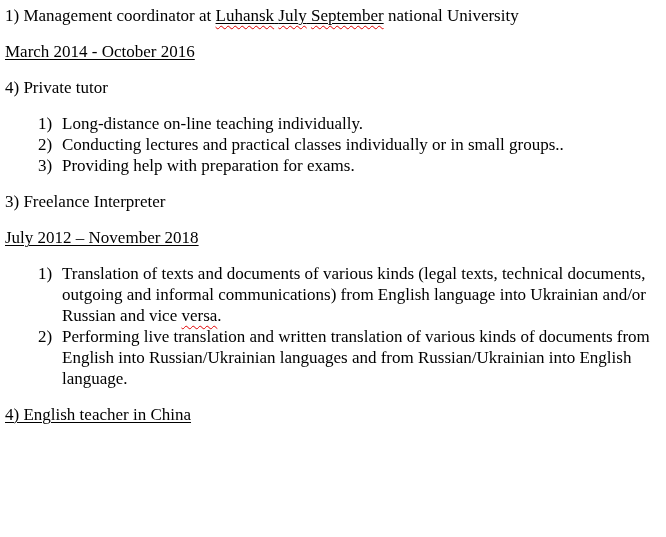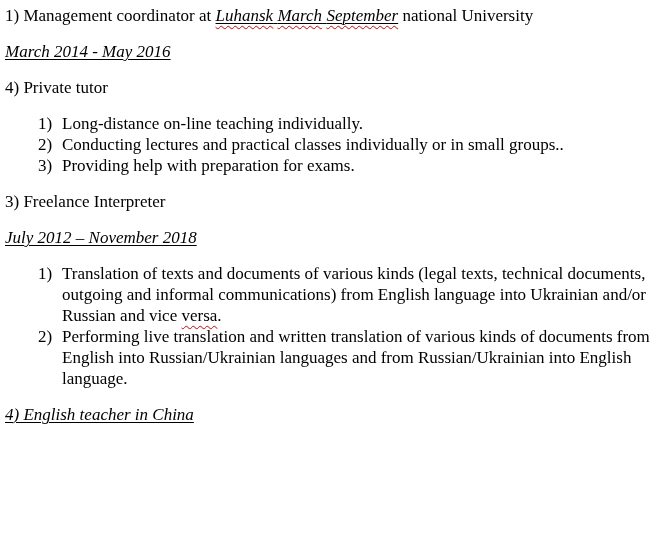--- a/index.html
+++ b/index.html
@@ -22,21 +22,20 @@
   }
   .block { margin: 0 0 15px 0; }
   .block:last-child { margin-bottom: 0; }
 
   
   .u {
     text-decoration-line: underline;
     text-decoration-style: solid;
     text-decoration-thickness: 1px;
     text-underline-offset: 2px;
-    font-style: italic;
   }
   
   .sp {
     text-decoration-line: underline;
     text-decoration-style: wavy;
     text-decoration-color: #e00000;
     text-decoration-thickness: 1px;
     text-underline-offset: 4px;
   }
 
@@ -52,22 +51,22 @@
   }
   .list-item .txt {
     flex: 1 1 auto;
     min-width: 0;
   }
 </style>
 </head>
 <body>
 
 <div class="page">
-    <div class="block para"><span>1) Management coordinator at </span><span class="u"><span class="sp">Luhansk</span></span><span class="u"> </span><span class="u"><span class="sp">March</span></span><span class="u"> </span><span class="u"><span class="sp">September</span></span><span> national University</span></div>
-    <div class="block para"><span class="u">March 2014 - May 2016</span></div>
+    <div class="block para"><span>1) Management coordinator at </span><span class="u"><span class="sp">Luhansk</span></span><span class="u"> </span><span class="u"><span class="sp">July</span></span><span class="u"> </span><span class="u"><span class="sp">September</span></span><span> national University</span></div>
+    <div class="block para"><span class="u">March 2014 - October 2016</span></div>
     <div class="block para"><span>4) Private tutor</span></div>
     <div class="block list">
       <div class="list-item">
         <span class="num">1)</span>
         <span class="txt"><span>Long-distance on-line teaching individually.</span></span>
       </div>
       <div class="list-item">
         <span class="num">2)</span>
         <span class="txt"><span>Conducting lectures and practical classes individually or in small groups..</span></span>
       </div>

